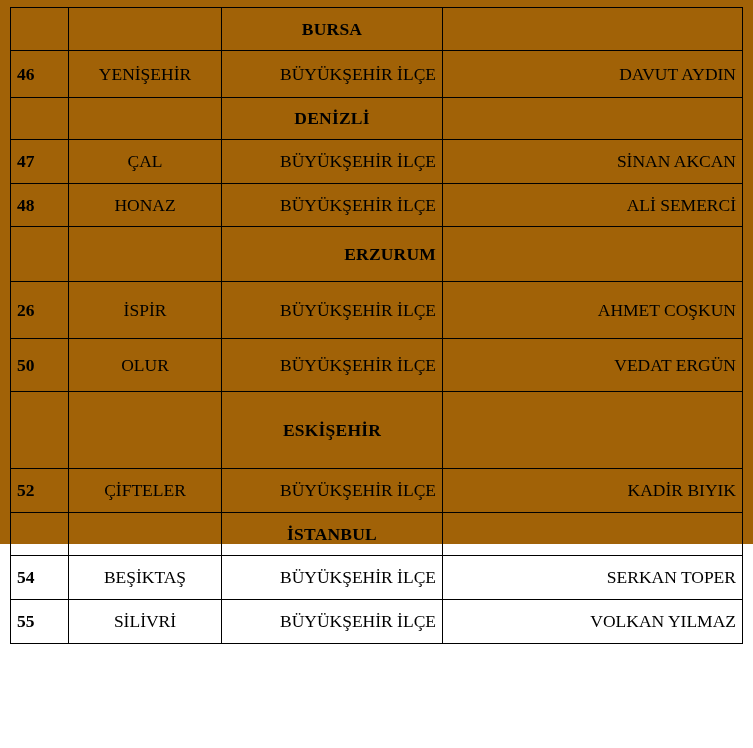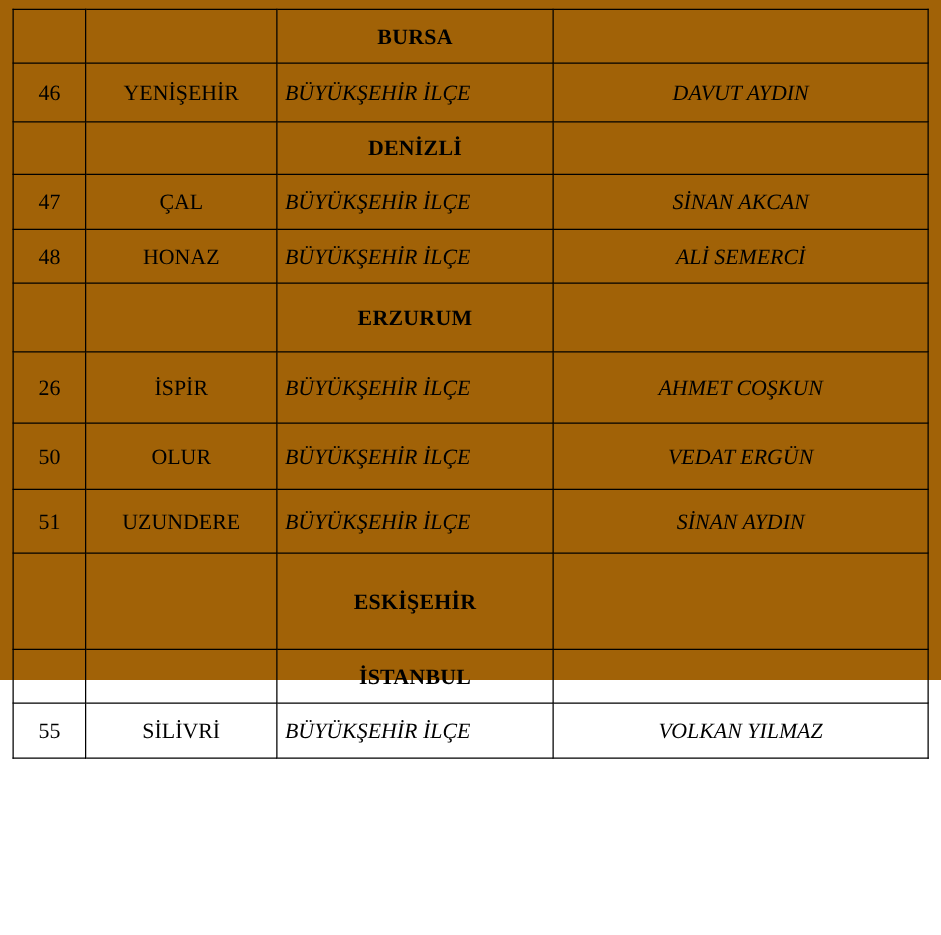--- a/index.html
+++ b/index.html
@@ -36,36 +36,37 @@
     vertical-align: middle;
     overflow: hidden;
     white-space: nowrap;
   }
   
   col.c-no    { width: 58px; }
   col.c-dist  { width: 153px; }
   col.c-type  { width: 221px; }
   col.c-name  { width: 300px; }
 
-  td.cell-no      { text-align: center;   padding-left: 9px; }
+  td.cell-no      { text-align: left;   padding-left: 9px; font-weight: bold; }
   td.cell-dist    { text-align: center;   padding-left: 10px; }
-  td.cell-type    { text-align: left; font-style: italic; }
-  td.cell-name    { text-align: center;   padding-left: 10px; font-style: italic; }
+  td.cell-type    { text-align: right; }
+  td.cell-name    { text-align: right;   padding-left: 10px; }
 
   tr.province-row td.cell-province {
     text-align: center;
     font-weight: bold;
     letter-spacing: 0.2px;
   }
   tr.province-row td { vertical-align: middle; }
 
   
   tr.province-row.tall td.cell-province {
     vertical-align: bottom;
     padding-bottom: 7px;
+    text-align: right;
   }
   tr.province-row.extra-tall td.cell-province {
     vertical-align: bottom;
     padding-bottom: 10px;
   }
 </style>
 </head>
 <body>
 
 <div id="doc-page">
@@ -118,37 +119,43 @@
           <td class="cell-dist">İSPİR</td>
           <td class="cell-type">BÜYÜKŞEHİR İLÇE</td>
           <td class="cell-name">AHMET COŞKUN</td>
         </tr>
         <tr class="entry-row" style="height: 53px;">
           <td class="cell-no">50</td>
           <td class="cell-dist">OLUR</td>
           <td class="cell-type">BÜYÜKŞEHİR İLÇE</td>
           <td class="cell-name">VEDAT ERGÜN</td>
         </tr>
-        <tr class="entry-row" style="height: 51px;">
-          <td class="cell-no">51</td>
-          <td class="cell-dist">UZUNDERE</td>
-          <td class="cell-type">BÜYÜKŞEHİR İLÇE</td>
-          <td class="cell-name">SİNAN AYDIN</td>
-        </tr>
         <tr class="province-row extra-tall" style="height: 77px;">
           <td class="cell-no"></td>
           <td class="cell-dist"></td>
           <td class="cell-province">ESKİŞEHİR</td>
           <td class="cell-name"></td>
         </tr>
+        <tr class="entry-row" style="height: 44px;">
+          <td class="cell-no">52</td>
+          <td class="cell-dist">ÇİFTELER</td>
+          <td class="cell-type">BÜYÜKŞEHİR İLÇE</td>
+          <td class="cell-name">KADİR BIYIK</td>
+        </tr>
         <tr class="province-row" style="height: 43px;">
           <td class="cell-no"></td>
           <td class="cell-dist"></td>
           <td class="cell-province">İSTANBUL</td>
           <td class="cell-name"></td>
+        </tr>
+        <tr class="entry-row" style="height: 44px;">
+          <td class="cell-no">54</td>
+          <td class="cell-dist">BEŞİKTAŞ</td>
+          <td class="cell-type">BÜYÜKŞEHİR İLÇE</td>
+          <td class="cell-name">SERKAN TOPER</td>
         </tr>
         <tr class="entry-row" style="height: 44px;">
           <td class="cell-no">55</td>
           <td class="cell-dist">SİLİVRİ</td>
           <td class="cell-type">BÜYÜKŞEHİR İLÇE</td>
           <td class="cell-name">VOLKAN YILMAZ</td>
         </tr>
       </tbody>
   </table>
 </div>

